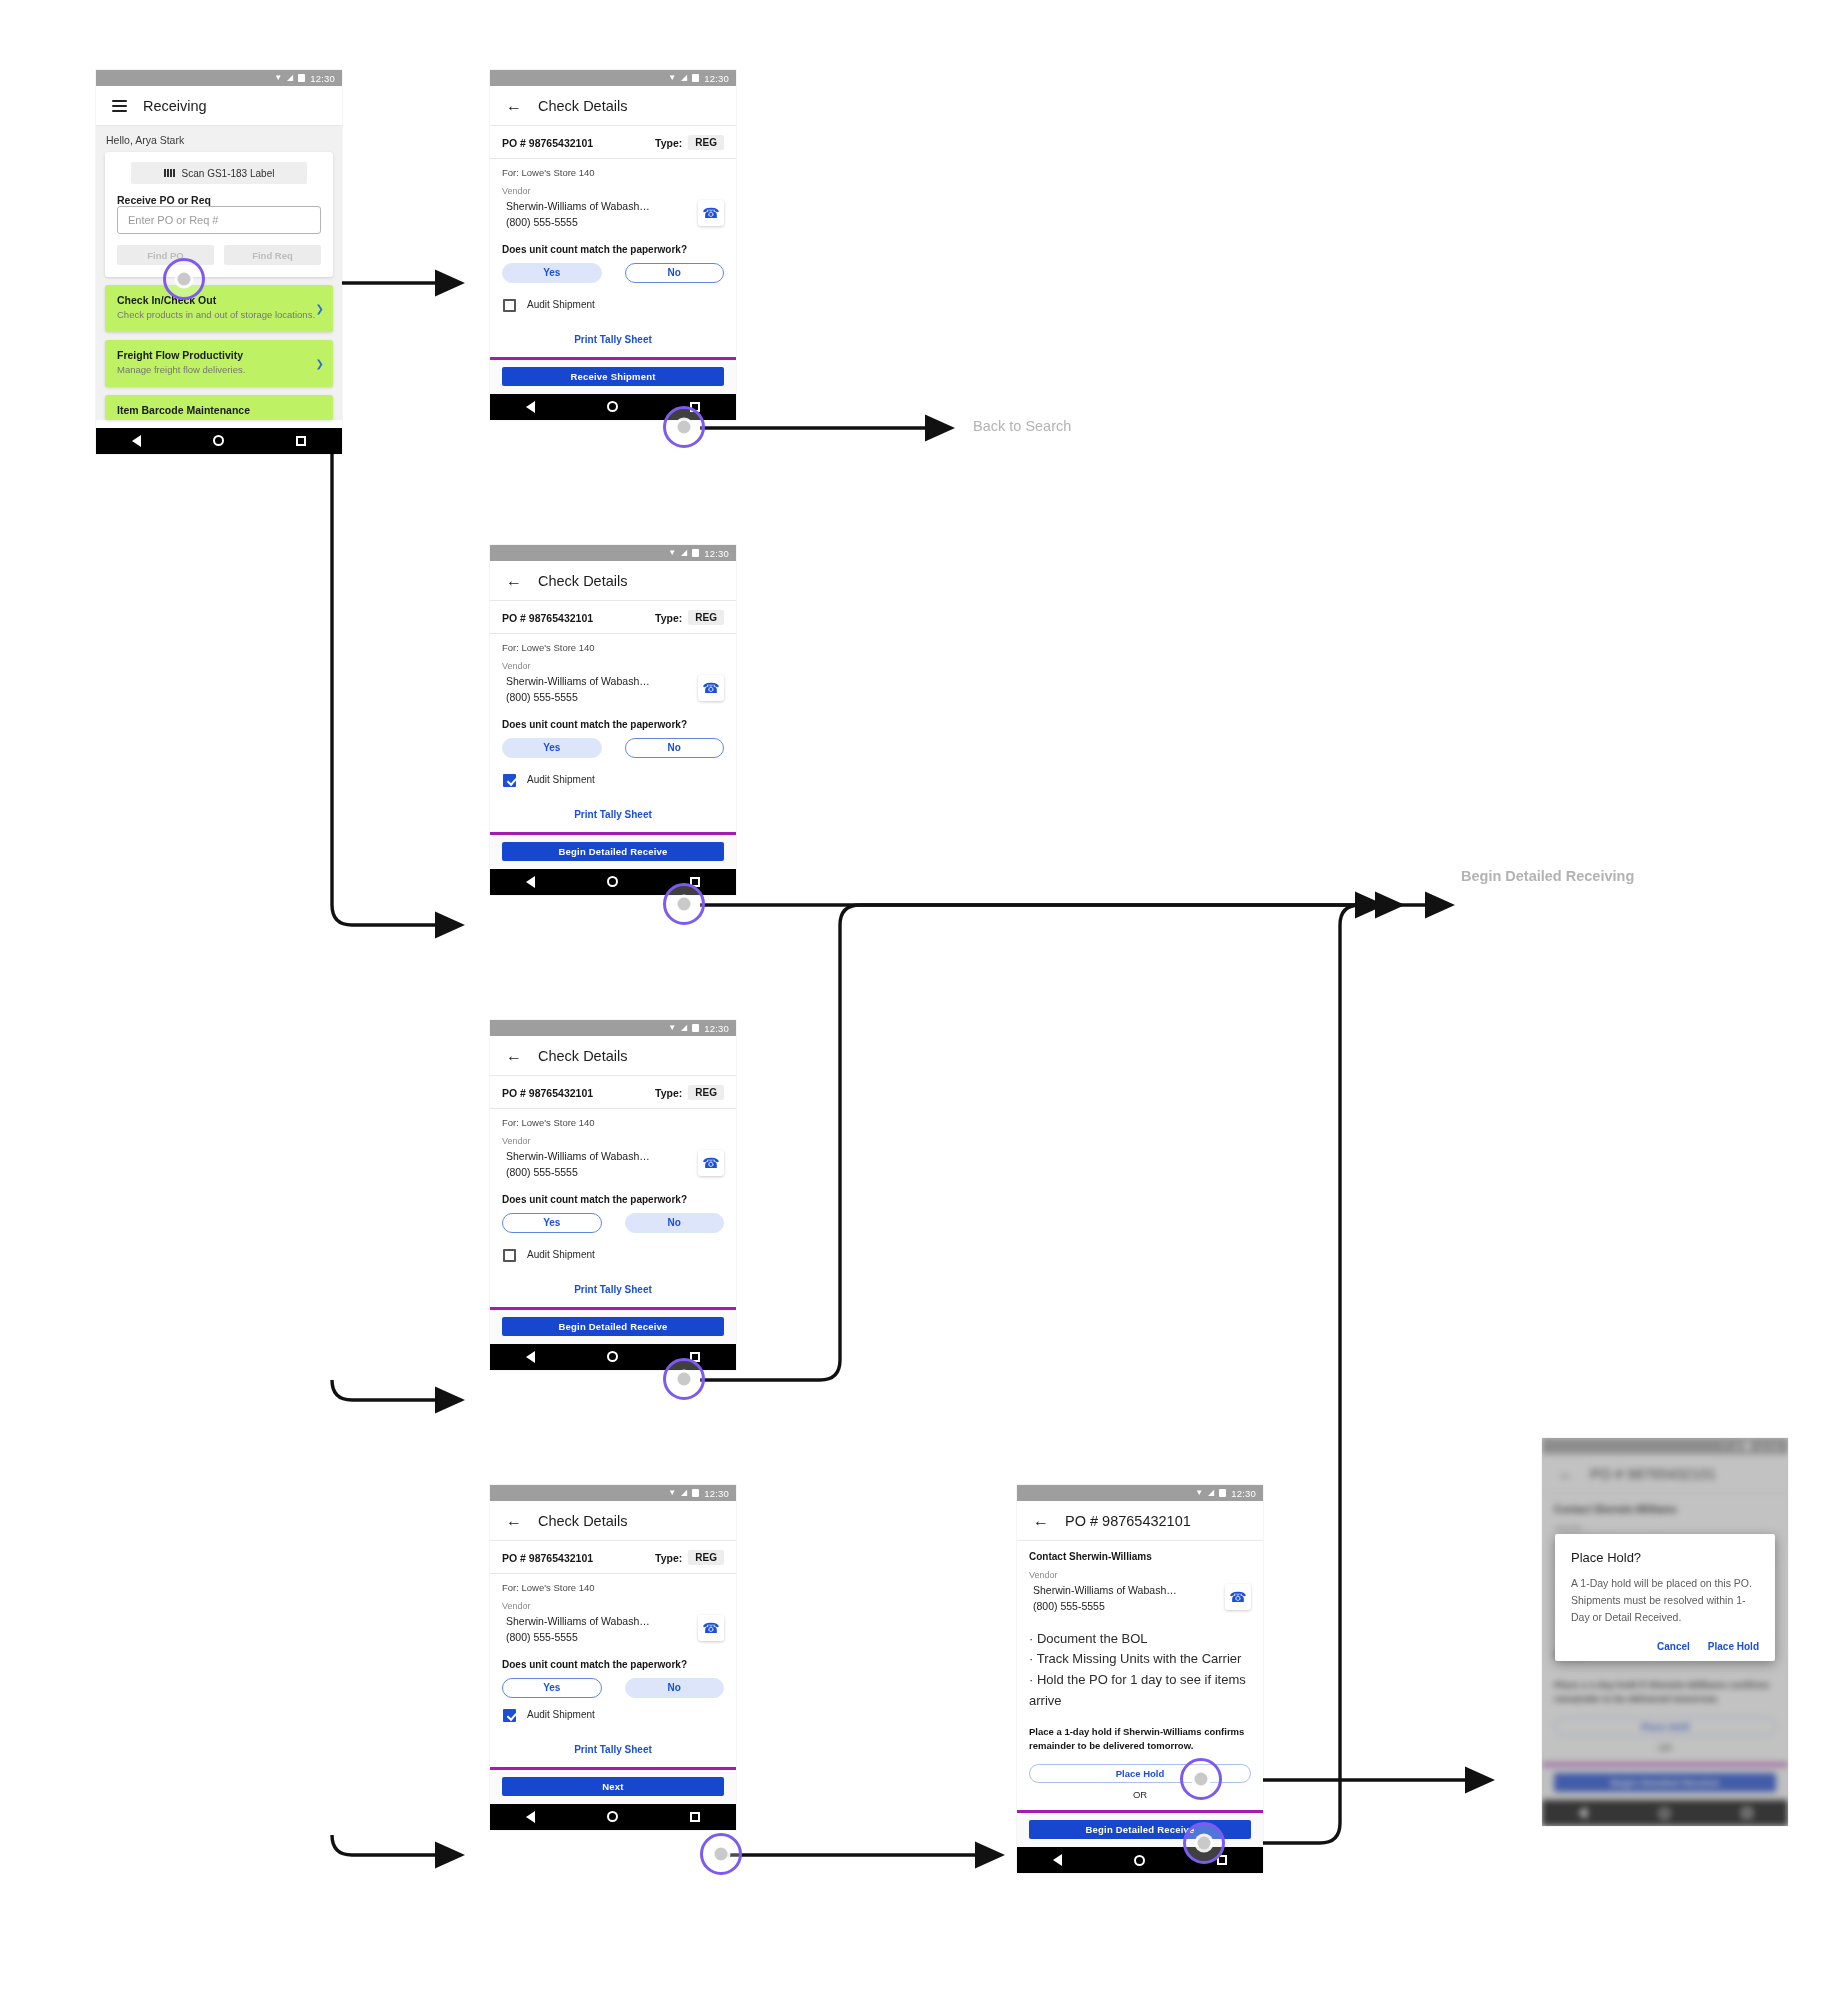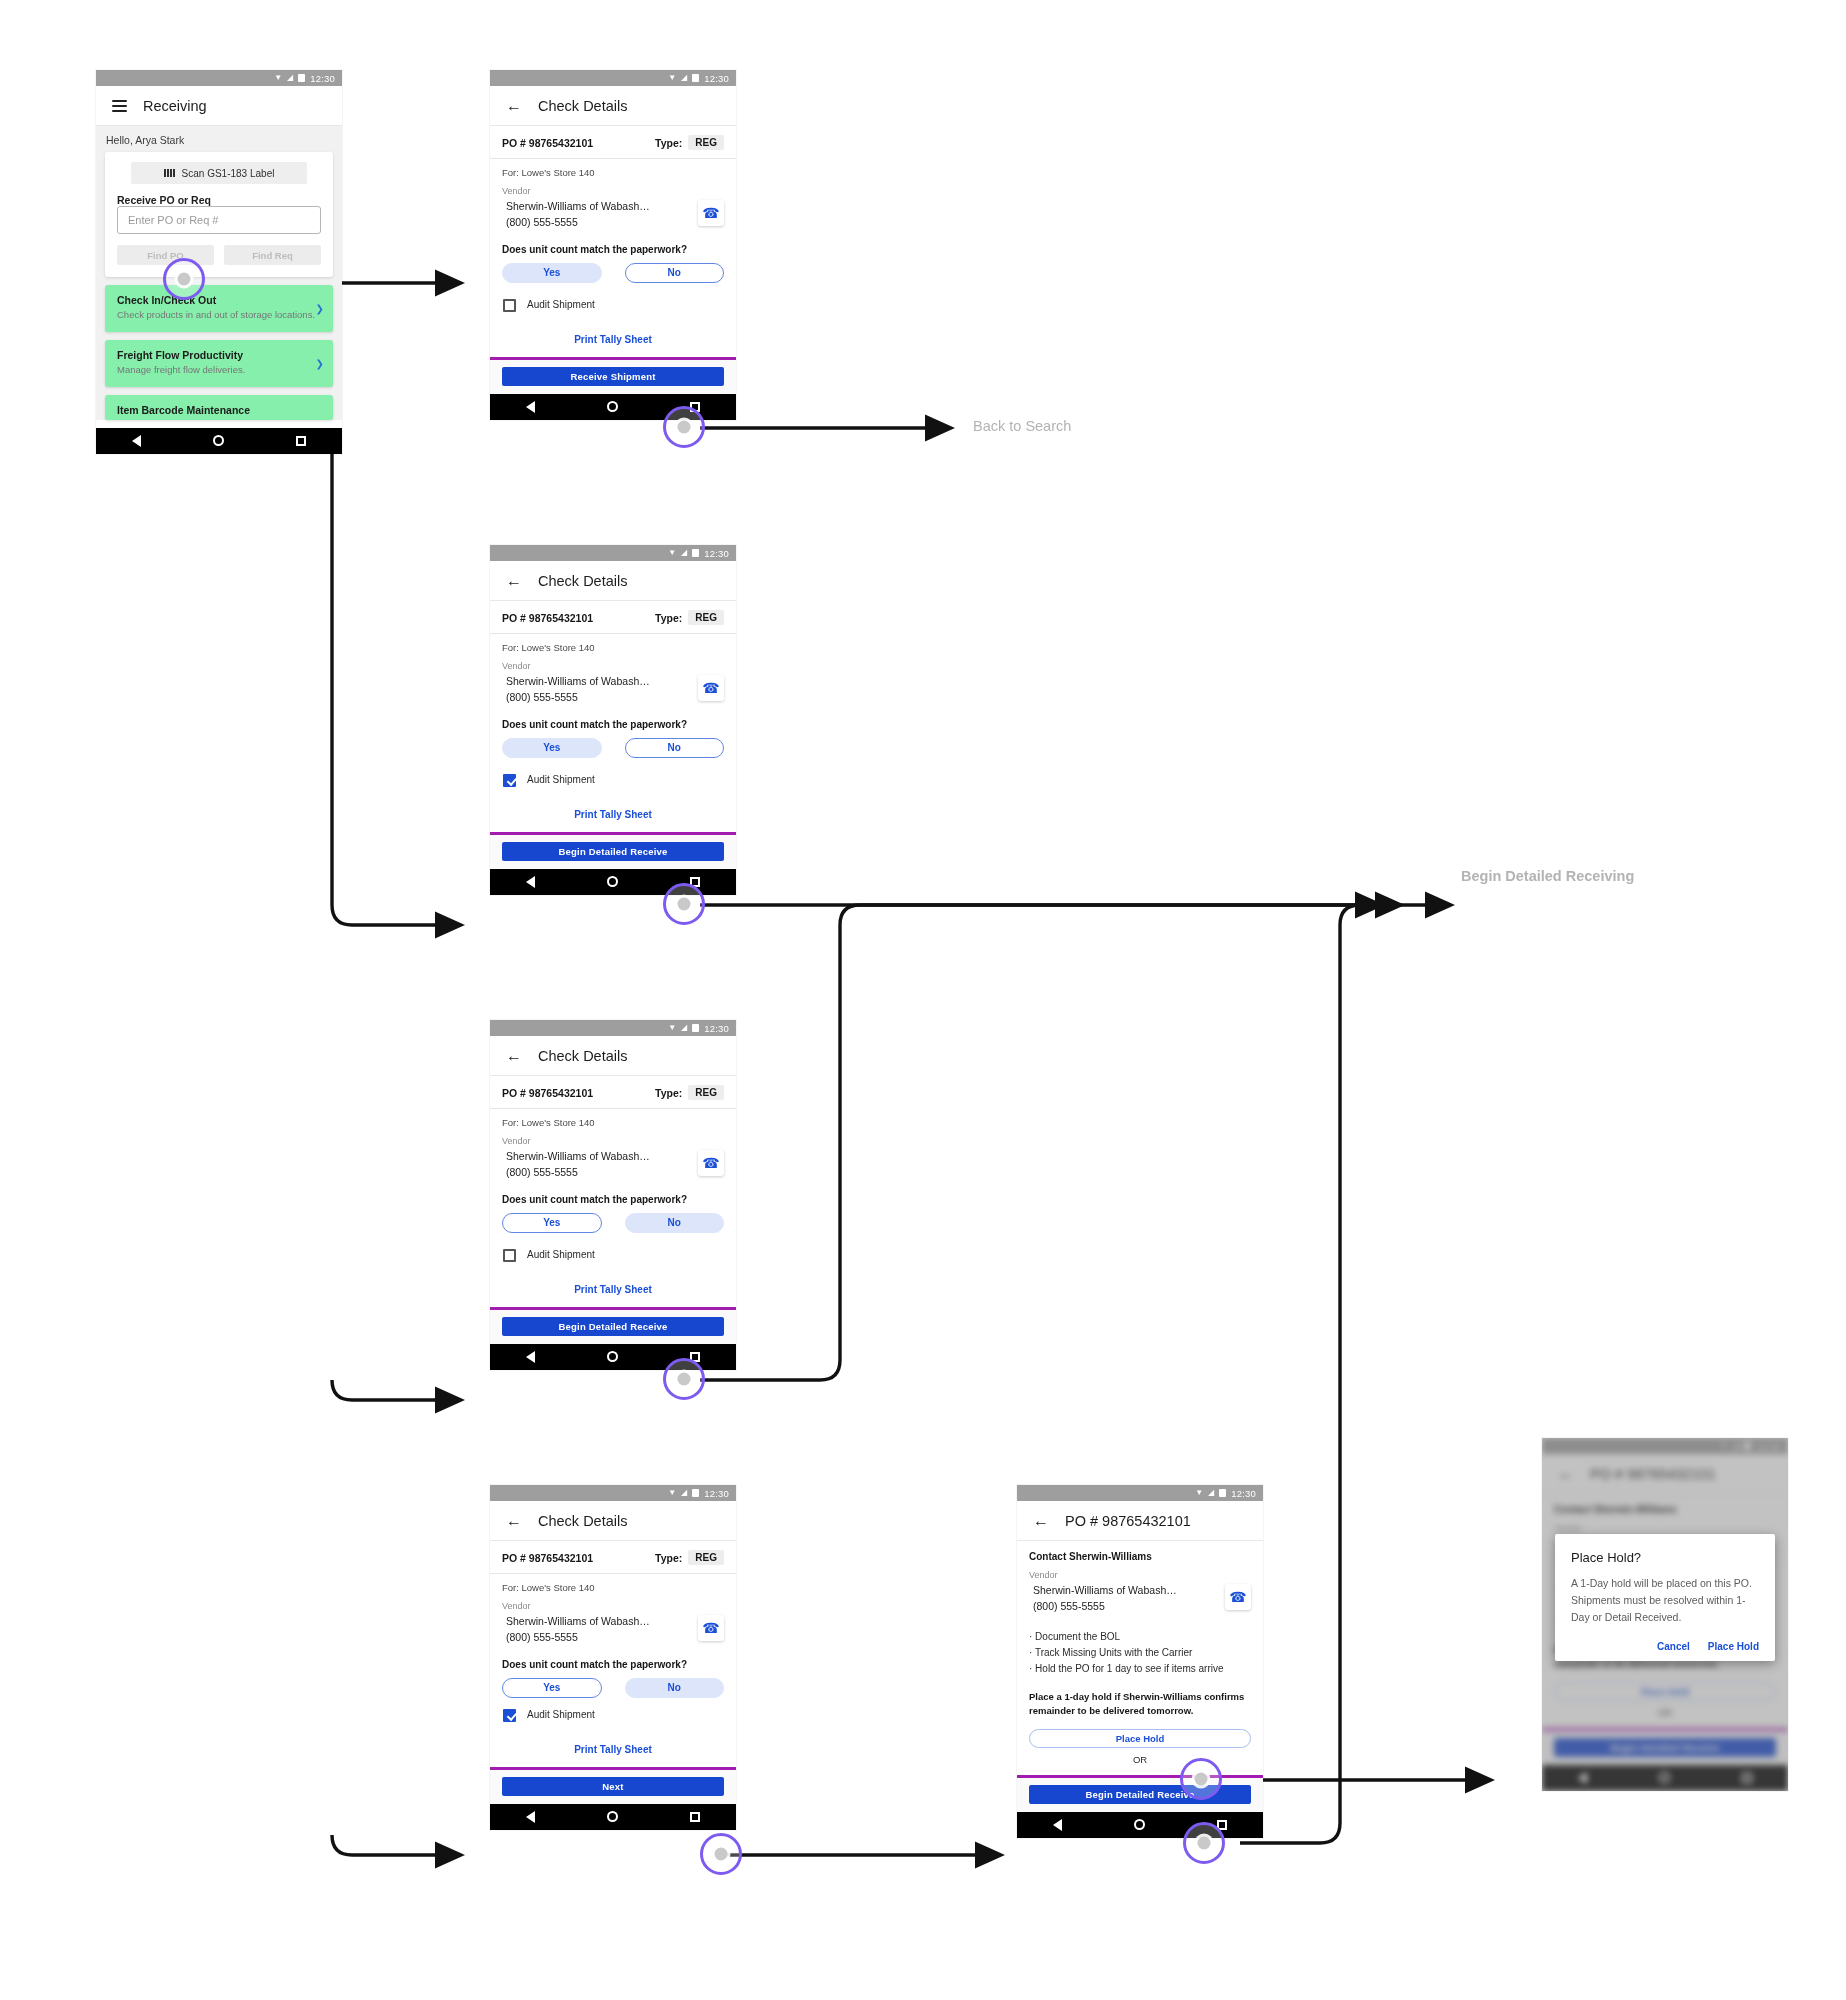--- a/index.html
+++ b/index.html
@@ -81,21 +81,21 @@
     display:flex; align-items:center; padding:0 10px;
     font-size:11px; color:#9a9a9a;
   }
   .btnrow { display:flex; gap:10px; margin-top:11px; }
   .ghostbtn {
     flex:1; height:20px; background:#ececec; border-radius:2px;
     display:flex; align-items:center; justify-content:center;
     font-size:9.5px; color:#bdbdbd; font-weight:bold;
   }
   .listcard {
-    background:#86efac; margin: 0 9px 8px 9px; border-radius:3px;
+    background:#bef264; margin: 0 9px 8px 9px; border-radius:3px;
     box-shadow: 0 1px 3px rgba(0,0,0,0.14);
     padding: 9px 12px 10px 12px; position:relative;
   }
   .lc-title { font-size:10.5px; font-weight:bold; color:#1b1b1b; }
   .lc-sub { font-size:9.5px; color:#767676; margin-top:3px; line-height:1.35; }
   .lc-chev { position:absolute; right:9px; top:50%; transform:translateY(-50%);
              color:#2b6fd6; font-size:10px; }
 
   
   .cd-body { background:#ffffff; }
@@ -146,21 +146,21 @@
   }
   .outlinebtn {
     height:19px; background:#ffffff; border:1px solid #a8c0ef; border-radius:11px;
     display:flex; align-items:center; justify-content:center;
     font-size:9.5px; font-weight:bold; color:#1a4fd6;
   }
   .orlbl { text-align:center; font-size:9.5px; color:#2a2a2a; padding:6px 0 0 0; }
 
   
   .ct-h { font-size:10px; font-weight:bold; color:#161616; padding:10px 12px 0 12px; }
-  .bullets { padding: 14px 12px 0 12px; font-size:10px; color:#2b2b2b; line-height:1.6; }
+  .bullets { padding: 14px 12px 0 12px; font-size:13px; color:#2b2b2b; line-height:1.6; }
   .ct-note { font-size:9.5px; font-weight:bold; color:#161616; padding:13px 12px 0 12px; line-height:1.55;}
 
   
   .blurwrap { filter: blur(3.2px); }
   .scrim { position:absolute; inset:0; background:rgba(120,120,120,0.45); }
   .dialog {
     position:absolute; left:13px; right:13px; top:96px;
     background:#ffffff; border-radius:2px; padding:16px 16px 9px 16px;
     box-shadow:0 3px 12px rgba(0,0,0,0.35);
   }

